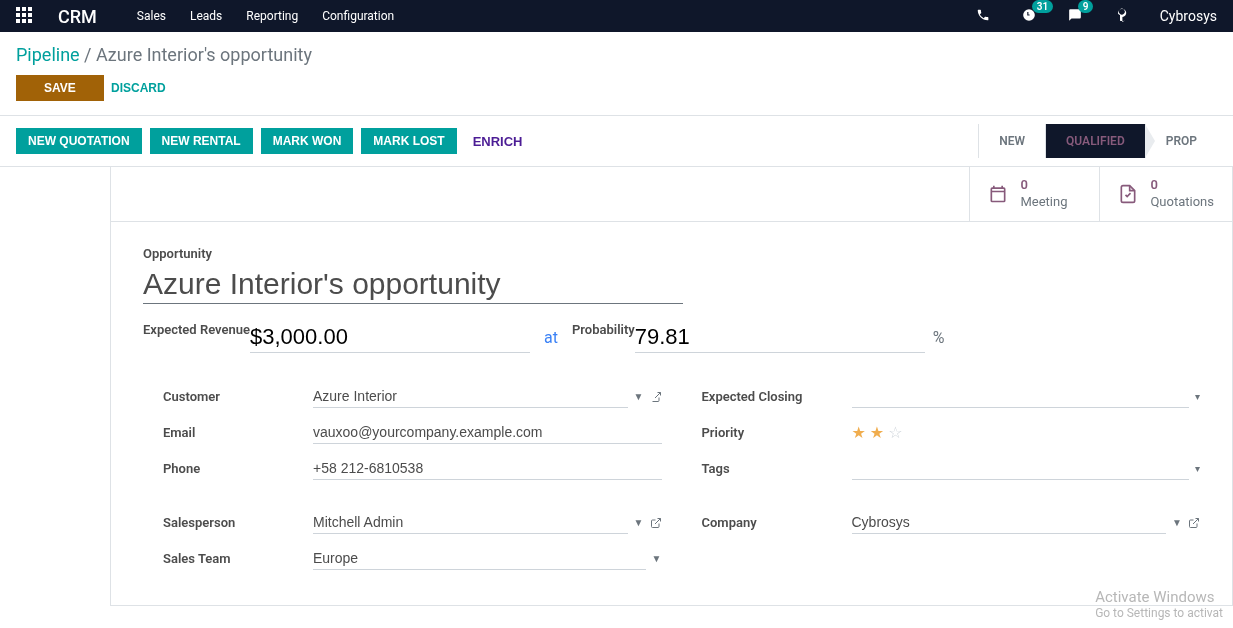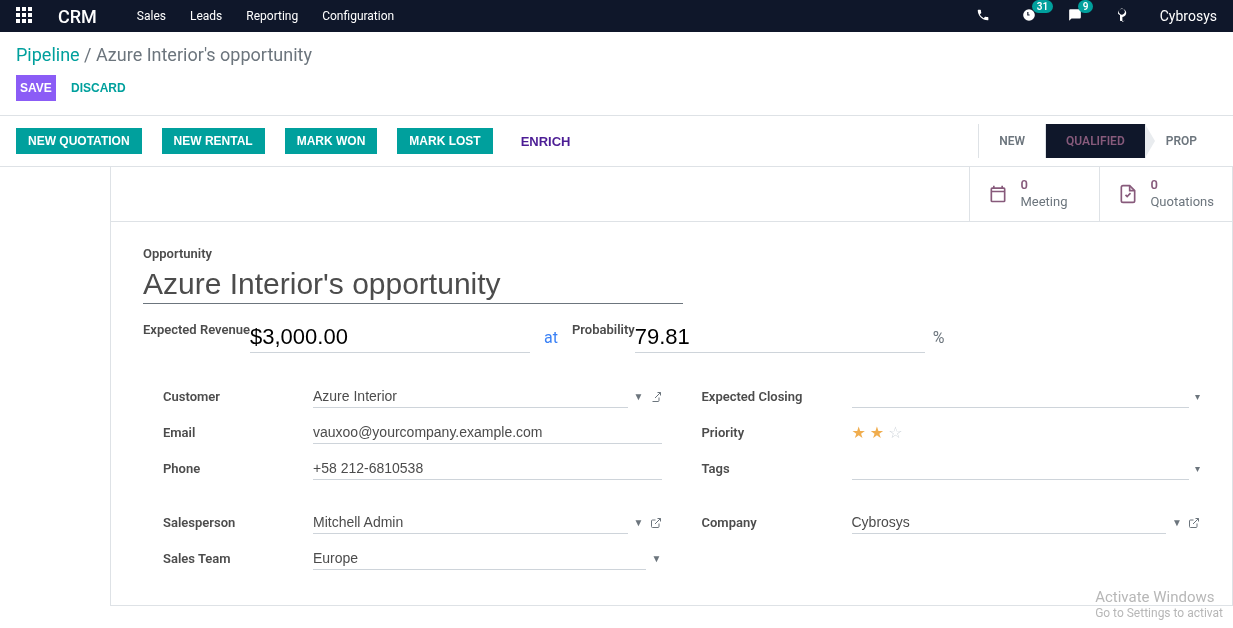--- a/index.html
+++ b/index.html
@@ -14,24 +14,24 @@
 .top-icon { color: #fff; font-size: 14px; cursor: pointer; position: relative; }
 .badge { position: absolute; top: -8px; left: 10px; background: #00a09d; color: #fff; border-radius: 8px; font-size: 10px; padding: 1px 5px; font-weight: 600; }
 .username { font-size: 14px; }
 .tool-icon { width:14px; height:14px; display:inline-block; }
 
 .breadcrumb-row { padding: 12px 16px 6px; }
 .breadcrumb { font-size: 18px; color: #6c757d; }
 .breadcrumb a { color: #00a09d; text-decoration: none; }
 
 .actions-row { padding: 4px 16px 14px; }
-.btn-primary { background: #8b5cf6; color: #fff; border: none; padding: 6px 4px; font-weight: 600; font-size: 12px; cursor: pointer; margin-right: 8px; }
+.btn-primary { background: #a16207; color: #fff; border: none; padding: 6px 28px; font-weight: 600; font-size: 12px; cursor: pointer; }
 .btn-link { background: none; border: none; color: #00a09d; font-weight: 600; font-size: 12px; cursor: pointer; padding: 6px 4px; }
 
-.toolbar { border-top: 1px solid #dee2e6; border-bottom: 1px solid #dee2e6; padding: 8px 16px; display: flex; align-items: center; gap: 12px; }
+.toolbar { border-top: 1px solid #dee2e6; border-bottom: 1px solid #dee2e6; padding: 8px 16px; display: flex; align-items: center; }
 .toolbar-btn { background: #00a09d; color: #fff; border: none; padding: 6px 12px; font-weight: 600; font-size: 12px; cursor: pointer; margin-right: 8px; }
 .toolbar-link { background: none; border: none; color: #4c1d95; font-weight: 600; font-size: 13px; cursor: pointer; padding: 6px 8px; }
 .stages { margin-left: auto; display: flex; align-items: stretch; height: 34px; }
 .stage { padding: 8px 20px; font-size: 12px; font-weight: 600; color: #6c757d; border-left: 1px solid #dee2e6; position: relative; cursor: pointer; display:flex; align-items:center; }
 .stage.active { background: #0f172a; color: #875a7b; }
 .stage-arrow { position:absolute; right:-10px; top:0; width:0; height:0; border-top:17px solid transparent; border-bottom:17px solid transparent; border-left:10px solid #e9ecef; z-index:1; }
 
 .sheet-wrapper { padding: 0 0 0 110px; }
 .sheet { border: 1px solid #dee2e6; border-top: none; background: #fff; }
 .stat-buttons { display: flex; justify-content: flex-end; border-bottom: 1px solid #dee2e6; }

